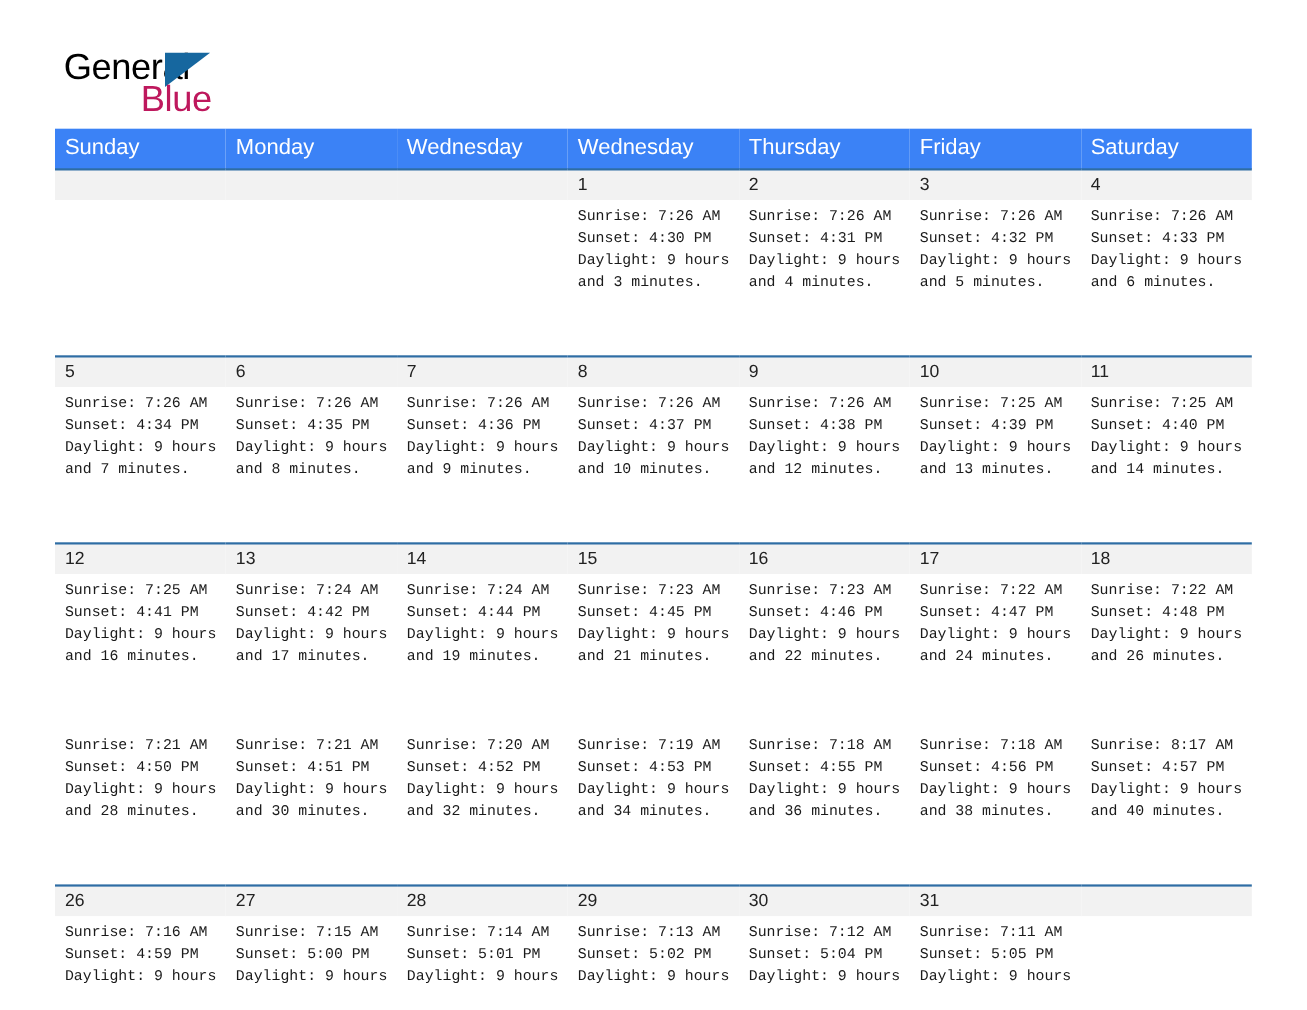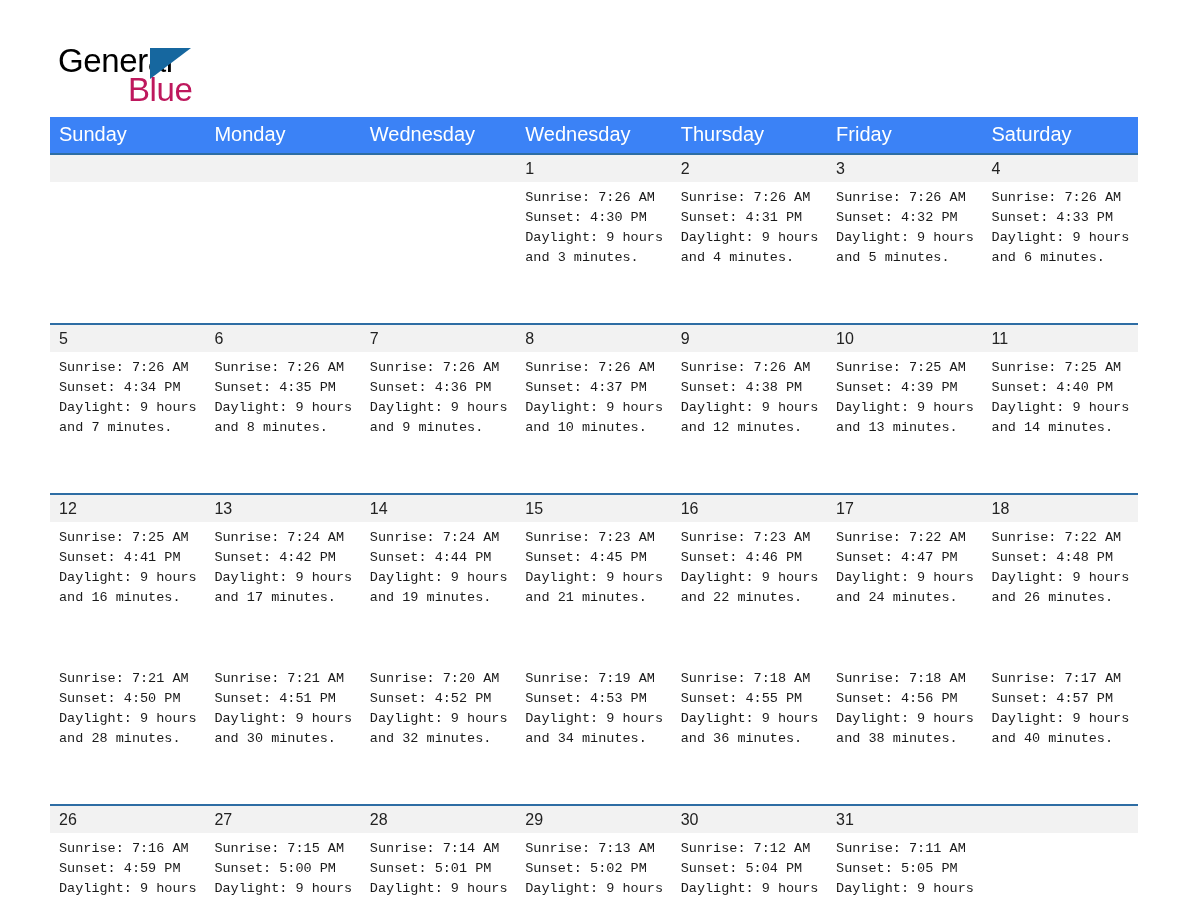--- a/index.html
+++ b/index.html
@@ -352,21 +352,21 @@
             <div class="line">Daylight: 9 hours</div>
             <div class="line">and 36 minutes.</div>
           </td>
           <td>
             <div class="line">Sunrise: 7:18 AM</div>
             <div class="line">Sunset: 4:56 PM</div>
             <div class="line">Daylight: 9 hours</div>
             <div class="line">and 38 minutes.</div>
           </td>
           <td>
-            <div class="line">Sunrise: 7:17 AM</div>
+            <div class="line">Sunrise: 8:17 AM</div>
             <div class="line">Sunset: 4:57 PM</div>
             <div class="line">Daylight: 9 hours</div>
             <div class="line">and 40 minutes.</div>
           </td>
         </tr>
         <tr class="spacer-row">
           <td colspan="7"></td>
         </tr>
         <tr class="num-row">
           <td>26</td>

